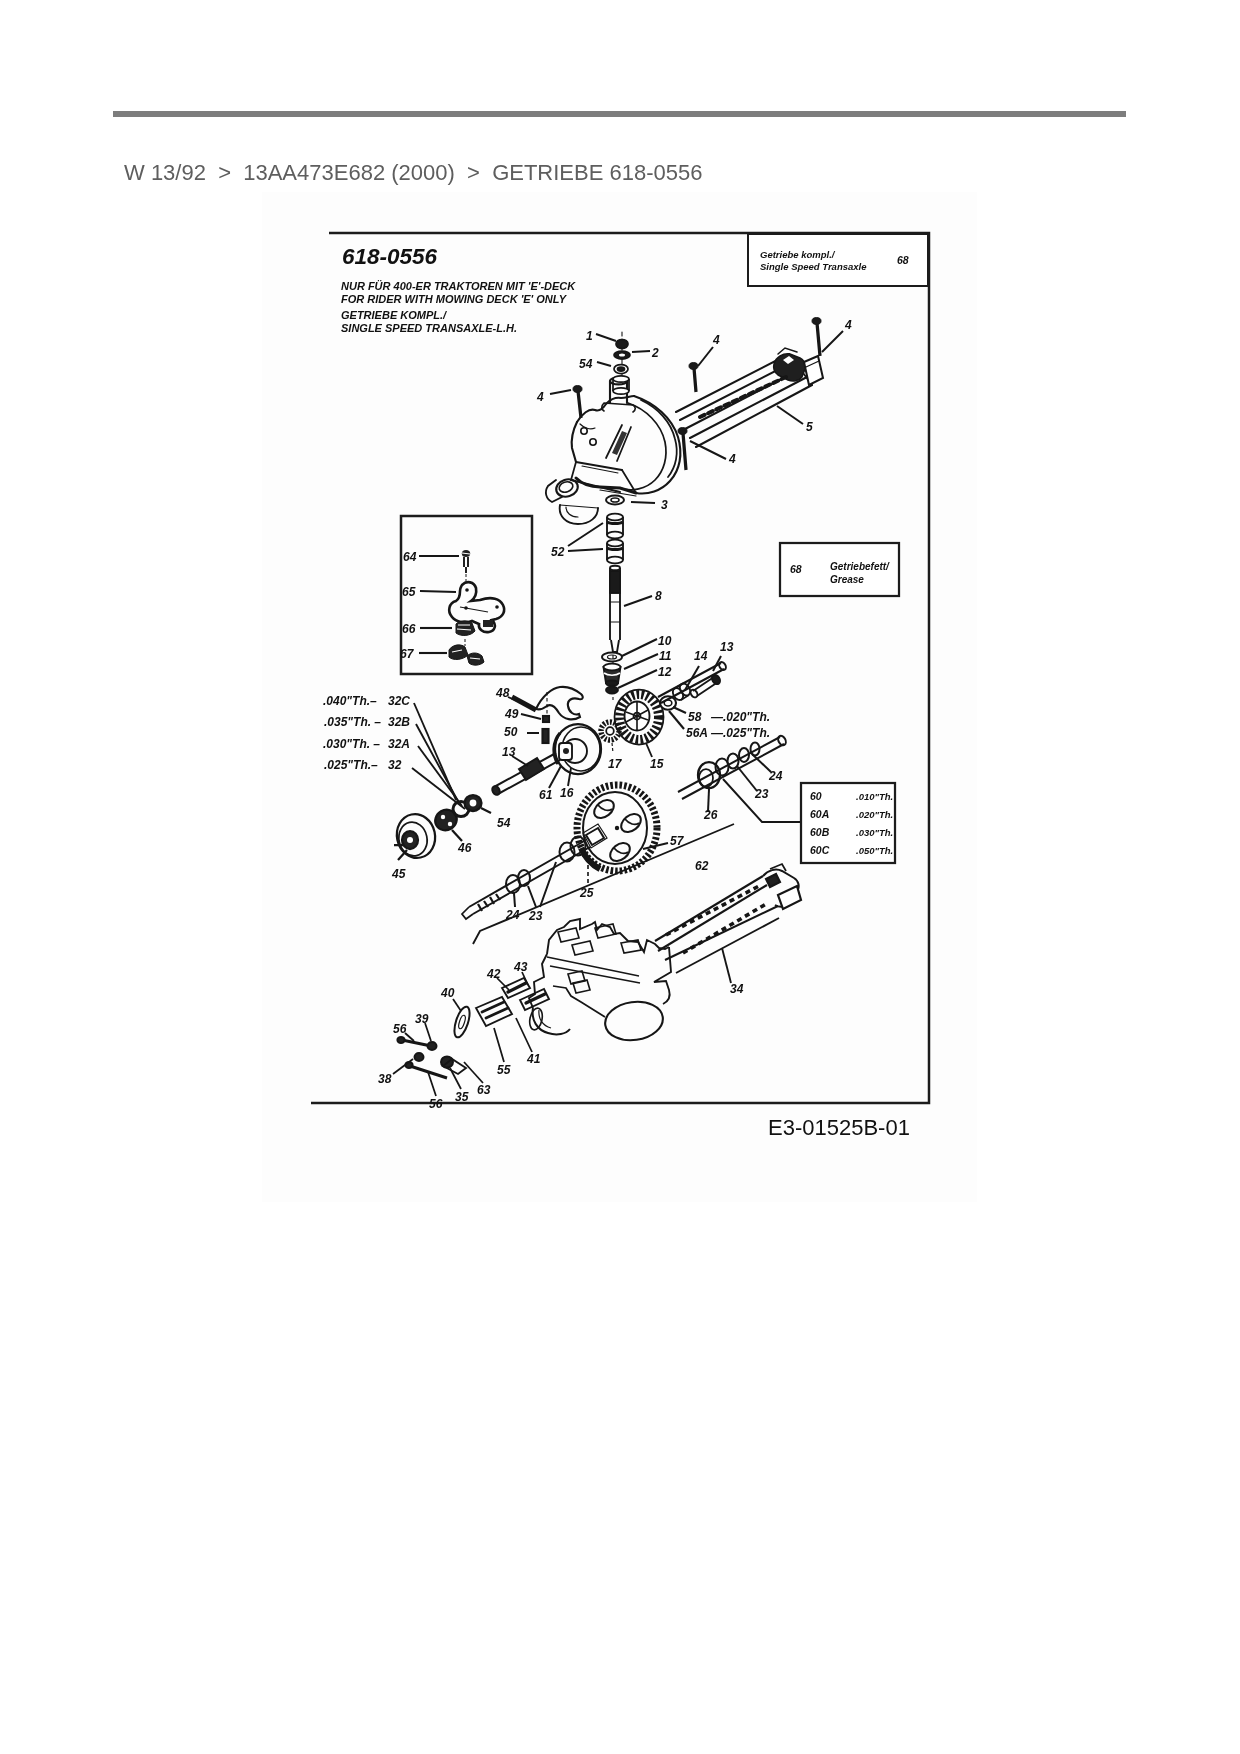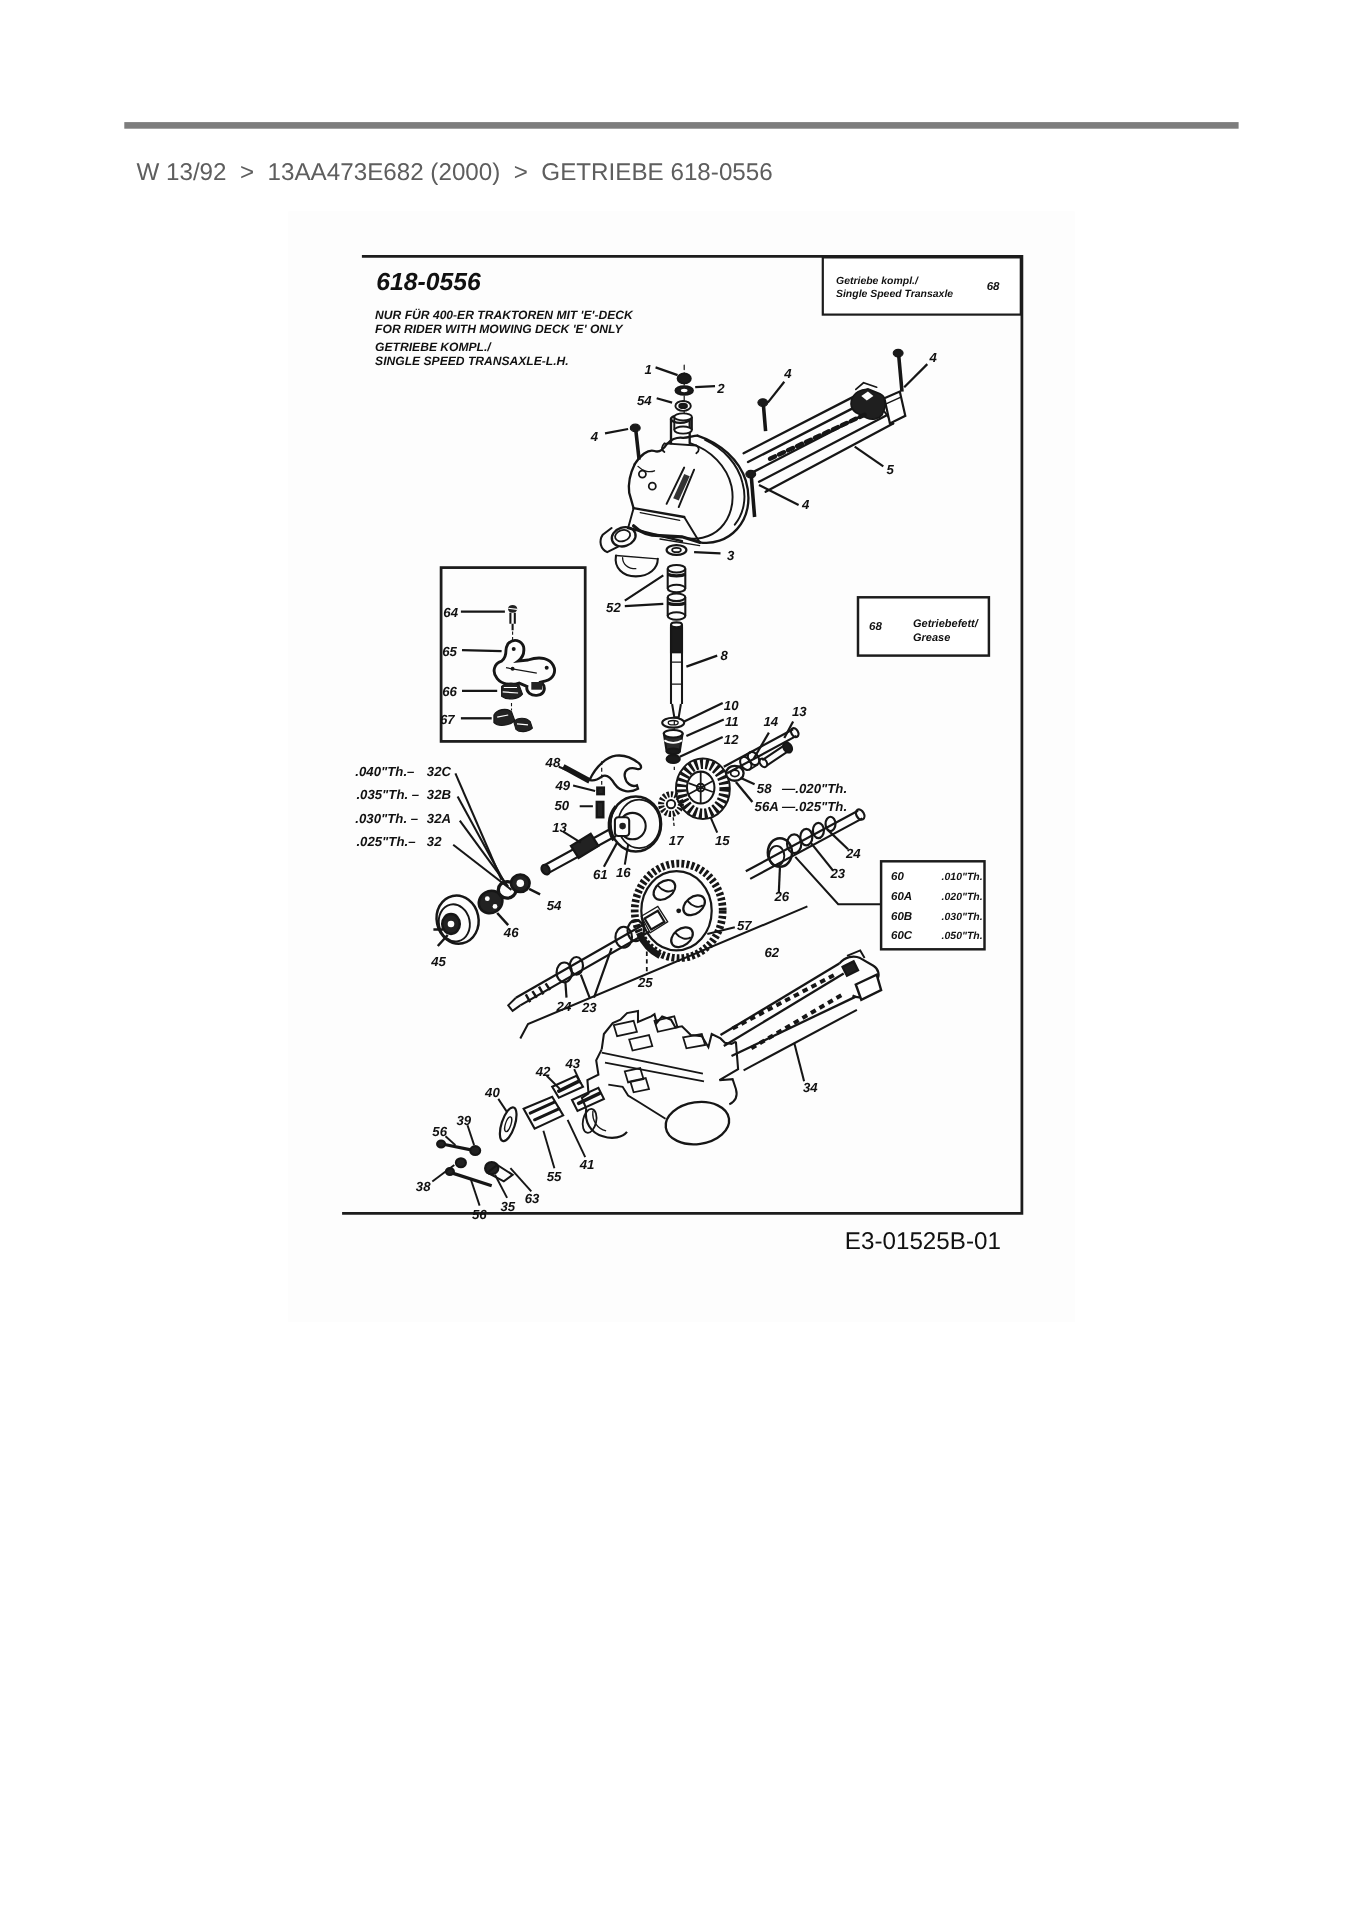--- a/index.html
+++ b/index.html
@@ -1,19 +1,19 @@
 <!DOCTYPE html>
 <html><head>
 <meta charset="utf-8">
 <style>
   html,body{margin:0;padding:0;background:#ffffff;}
   body{width:1240px;height:1754px;position:relative;font-family:"Liberation Sans",sans-serif;overflow:hidden;}
   .scan{position:absolute;left:262px;top:192px;width:715px;height:1010px;background:#fdfdfd;}
   .bar{position:absolute;left:113px;top:111px;width:1013px;height:6px;background:#7d7d7d;}
-  .crumb{position:absolute;left:124px;top:144px;font-size:22px;color:#5e5e5e;}
+  .crumb{position:absolute;left:124px;top:160px;font-size:22px;color:#5e5e5e;}
   svg{position:absolute;left:0;top:0;}
   .t{font-family:"Liberation Sans",sans-serif;font-style:italic;font-weight:bold;fill:#111;}
   .n{font-family:"Liberation Sans",sans-serif;font-style:italic;font-weight:bold;fill:#111;font-size:12px;}
 </style>
 </head>
 <body>
 <div class="scan"></div>
 <div class="bar"></div>
 <div class="crumb">W 13/92&nbsp; &gt; &nbsp;13AA473E682 (2000)&nbsp; &gt; &nbsp;GETRIEBE 618-0556</div>
 <svg width="1240" height="1754" viewBox="0 0 1240 1754">

